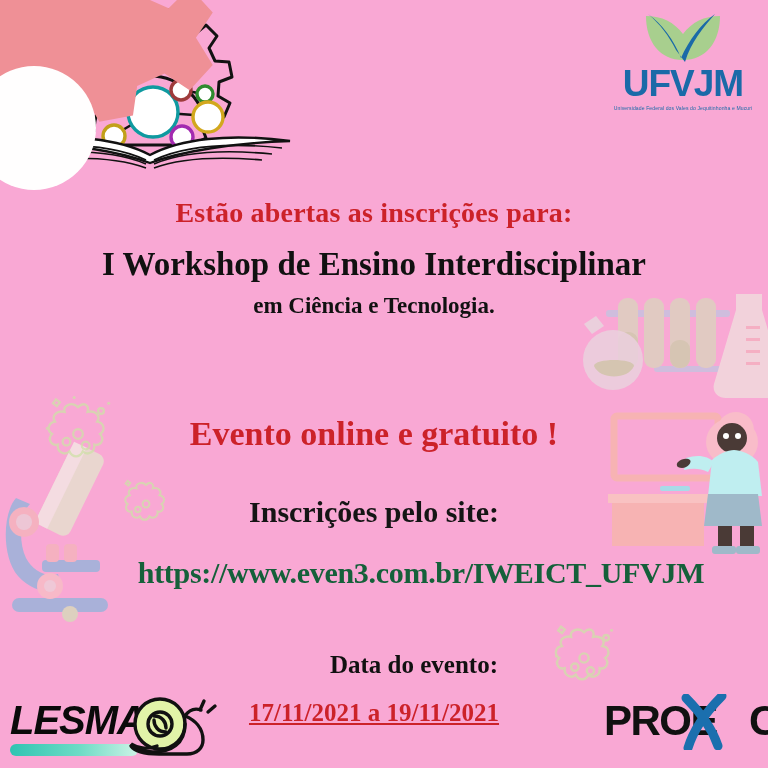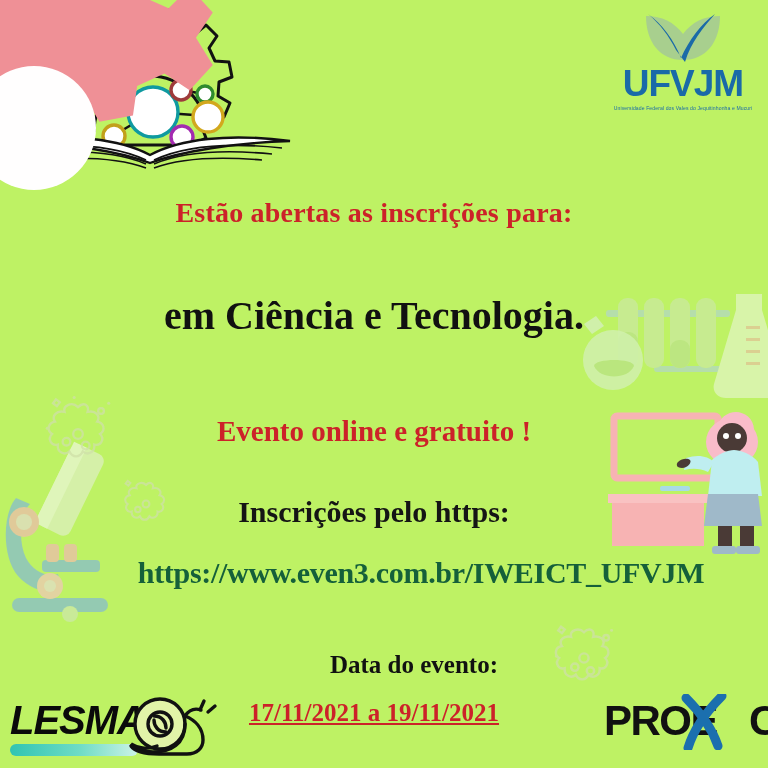--- a/index.html
+++ b/index.html
@@ -2,21 +2,21 @@
 <html><head>
 <meta charset="utf-8">
 <style>
   html,body{margin:0;padding:0;}
   body{
     width:768px;height:768px;
     background:#fffdfd;
     font-family:"Liberation Serif", serif;
     overflow:hidden;
   }
-  .poster{position:relative;width:768px;height:768px;background:#bef264;overflow:hidden;}
+  .poster{position:relative;width:768px;height:768px;background:#f9a8d4;overflow:hidden;}
 
   
   .deco{position:absolute;pointer-events:none;}
 
   .pink-gear{left:-118px;top:-40px;width:360px;height:360px;z-index:1;}
   .lab-glass{right:-6px;top:278px;width:196px;height:136px;z-index:1;opacity:.55;}
   .microscope{left:-14px;top:438px;width:150px;height:190px;z-index:1;opacity:.65;}
   .teacher{right:2px;top:408px;width:166px;height:148px;z-index:1;}
   .virus-a{left:30px;top:386px;width:96px;height:96px;z-index:1;opacity:.75;}
   .virus-b{left:112px;top:470px;width:68px;height:68px;z-index:1;opacity:.75;}
@@ -57,22 +57,22 @@
     font-weight:bold;font-size:42px;color:#111;letter-spacing:-1.5px;line-height:1;
   }
   .proexc svg{position:absolute;left:74px;top:0px;width:52px;height:56px;}
 
   
   .content{position:absolute;left:0;top:0;width:748px;height:768px;z-index:5;}
   .line{position:absolute;width:100%;text-align:center;line-height:1.18;}
 
   .l-kicker{top:196px;font-weight:bold;font-size:28px;color:#cc2229;letter-spacing:.2px;}
   .l-title1{top:245px;font-weight:bold;font-size:33px;color:#111;letter-spacing:0;}
-  .l-title2{top:292px;font-weight:bold;font-size:40px;color:#111;}
-  .l-free{top:414px;font-weight:bold;font-size:29px;color:#cc2229;}
+  .l-title2{top:292px;font-weight:bold;font-size:23px;color:#111;}
+  .l-free{top:414px;font-weight:bold;font-size:34px;color:#cc2229;}
   .l-site{top:494px;font-weight:bold;font-size:30px;color:#151515;}
   .l-url{top:555px;font-weight:bold;font-size:30px;color:#15603a;letter-spacing:-.3px;margin-left:47px;}
   .l-datelbl{top:650px;font-weight:bold;font-size:25px;color:#111;padding-left:40px;}
   .l-date{top:698px;font-weight:bold;font-size:25px;color:#cc2229;text-decoration:underline;}
 </style>
 </head>
 <body>
 
 <div class="poster">
 
@@ -242,21 +242,22 @@
     <div class="pw"><span>PROE</span><span style="padding-left:32px">C</span></div>
     <svg viewBox="0 0 52 56">
       <path d="M8 4c14 14 26 30 32 48" stroke="#1b6fae" stroke-width="9" fill="none" stroke-linecap="round"></path>
       <path d="M44 2C30 16 16 34 10 54" stroke="#1b6fae" stroke-width="9" fill="none" stroke-linecap="round"></path>
     </svg>
   </div>
 
   
   <div class="content">
     <div class="line l-kicker">Estão abertas as inscrições para:</div>
+    <div class="line l-title1">I Workshop de Ensino Interdisciplinar</div>
     <div class="line l-title2">em Ciência e Tecnologia.</div>
     <div class="line l-free">Evento online e gratuito !</div>
-    <div class="line l-site">Inscrições pelo https:</div>
+    <div class="line l-site">Inscrições pelo site:</div>
     <div class="line l-url">https://www.even3.com.br/IWEICT_UFVJM</div>
     <div class="line l-datelbl">Data do evento:</div>
     <div class="line l-date">17/11/2021 a 19/11/2021</div>
   </div>
 
 </div>
 
 </body></html>

